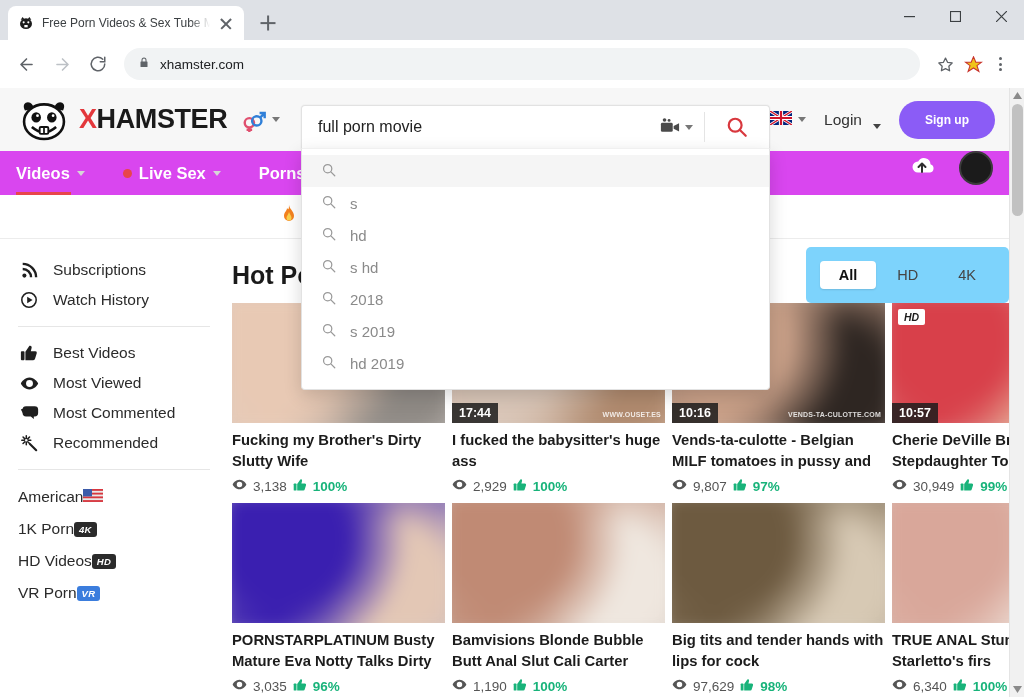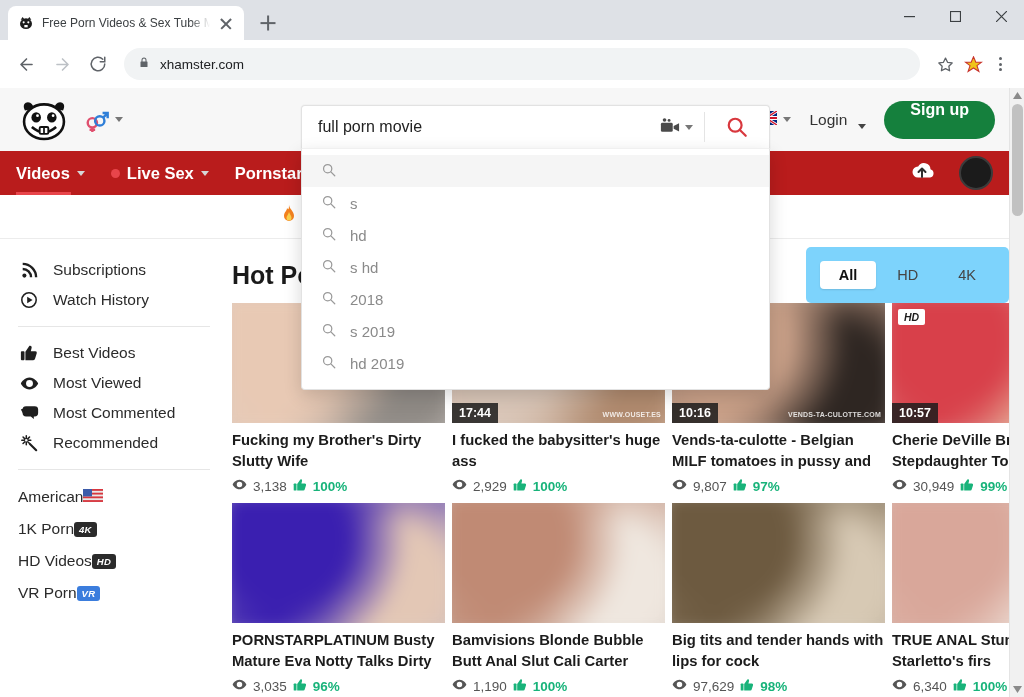--- a/index.html
+++ b/index.html
@@ -71,22 +71,22 @@
   .logo-text { font-size: 27px; font-weight: bold; letter-spacing: -0.4px; color: #1a1a1a; }
   .logo-text .x { color: #e3383c; }
   .gender-icon { margin-left: 14px; display: flex; align-items: center; gap: 5px; cursor: pointer; }
   .caret { width: 0; height: 0; border-left: 4px solid transparent; border-right: 4px solid transparent; border-top: 5px solid #777; display: inline-block; }
   .caret.dk { border-top-color: #444; }
 
   .hdr-right { margin-left: auto; display: flex; align-items: center; gap: 18px; }
   .lang { display: flex; align-items: center; gap: 6px; cursor: pointer; font-size: 15px; }
   .login { font-size: 15.5px; color: #333; display: flex; align-items: flex-end; gap: 11px; cursor: pointer; }
   .signup {
-    background: #15803d; color: #fff; font-size: 16px; font-weight: 600;
-    height: 38px; border-radius: 19px; display: flex; 
+    background: #8b5cf6; color: #fff; font-size: 12px; font-weight: 600;
+    height: 38px; border-radius: 19px; display: flex; align-items: center;
     padding: 0 26px; cursor: pointer; white-space: nowrap;
   }
 
   
   .search-wrap { position: absolute; left: 301px; top: 105px; width: 469px; z-index: 60; }
   .search-bar {
     display: flex; height: 43px; background: #fff;
     border: 1px solid #e2e2e2; border-bottom: none;
     border-radius: 4px 4px 0 0; box-shadow: 0 0 0 1px rgba(0,0,0,.02);
   }
@@ -105,22 +105,22 @@
   }
   .sg-item {
     display: flex; align-items: center; gap: 14px;
     height: 32px; padding: 0 20px; cursor: pointer; font-size: 15px;
   }
   .sg-item.active { background: #f5f5f5; }
   .sg-text { color: #8a8a8a; }
 
   
   .navbar {
-    height: 44px; background: #b91c1c; display: flex; align-items: center;
-    padding: 0 16px; gap: 26px; position: relative;
+    height: 44px; background: #d946ef; display: flex; align-items: flex-start;
+    padding: 0 16px; gap: 38px; position: relative;
   }
   .nav-item {
     color: #fff; font-size: 16.5px; font-weight: bold; display: flex;
     align-items: center; gap: 7px; height: 44px; cursor: pointer; position: relative;
   }
   .nav-item.active::after {
     content: ""; position: absolute; left: 0; right: 14px; bottom: 0; height: 3px; background: #e8454b;
   }
   .dot { width: 9px; height: 9px; border-radius: 50%; background: #e8454b; }
   .caret-w { width: 0; height: 0; border-left: 4px solid transparent; border-right: 4px solid transparent; border-top: 5px solid #d6d6d6; }
@@ -304,20 +304,21 @@
             <ellipse cx="30" cy="27" rx="23" ry="20" fill="#fff" stroke="#111" stroke-width="3"></ellipse>
             <ellipse cx="21" cy="22" rx="5.5" ry="6" fill="#111"></ellipse>
             <ellipse cx="39" cy="22" rx="5.5" ry="6" fill="#111"></ellipse>
             <circle cx="22.5" cy="20" r="1.6" fill="#fff"></circle>
             <circle cx="40.5" cy="20" r="1.6" fill="#fff"></circle>
             <path d="M16 33 Q30 45 44 33" fill="none" stroke="#111" stroke-width="3"></path>
             <rect x="25" y="33" width="10" height="8" rx="1.5" fill="#fff" stroke="#111" stroke-width="2.2"></rect>
             <path d="M30 33 v8" stroke="#111" stroke-width="2"></path>
           </svg>
         </span>
+        <span class="logo-text"><span class="x">X</span><span>HAMSTER</span></span>
       </div>
       <div class="gender-icon">
         <svg width="26" height="26" viewBox="0 0 28 28">
           <circle cx="9" cy="17" r="5" fill="none" stroke="#e0506f" stroke-width="2.6"></circle>
           <path d="M9 22 v5 M6 24.5 h6" stroke="#e0506f" stroke-width="2.6" fill="none"></path>
           <circle cx="17" cy="15" r="5" fill="none" stroke="#2f7fd8" stroke-width="2.6"></circle>
           <path d="M20.6 11.4 L25.5 6.5 M20 6.5 h5.5 v5.5" stroke="#2f7fd8" stroke-width="2.6" fill="none"></path>
         </svg>
         <span class="caret"></span>
       </div>

